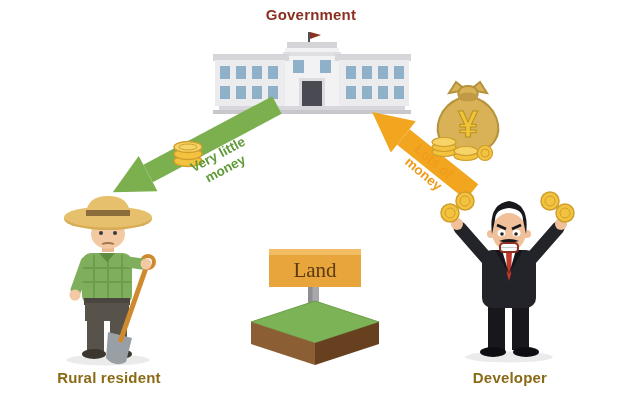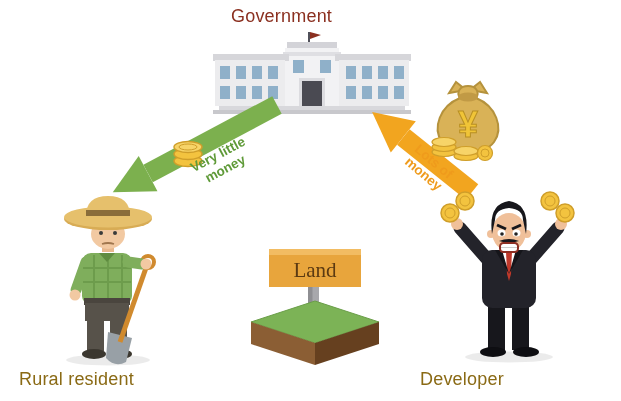--- a/index.html
+++ b/index.html
@@ -1,19 +1,19 @@
 <!DOCTYPE html>
 <html><head>
 <meta charset="utf-8">
 <style>
   * { margin:0; padding:0; box-sizing:border-box; }
   html,body { background:#ffffff; font-family:"Liberation Sans", sans-serif; }
   .stage { position:relative; width:621px; height:401px; background:#ffffff; overflow:hidden; }
   .abs { position:absolute; }
-  .node-label { font-weight:normal; font-size:18px; letter-spacing:0.2px; }
+  .node-label { font-weight:bold; font-size:15px; text-align:center; letter-spacing:0.2px; }
   .gov-color { color:#8b3020; }
   .person-color { color:#8a6a15; }
   .flow-label { font-weight:bold; font-size:13.5px; line-height:1.22; text-align:center; }
   .flow-green { color:#5f9a38; transform:rotate(-28deg); }
   .flow-orange { color:#ef9b1c; transform:rotate(40deg); }
 </style>
 </head>
 <body>
 
 <div class="stage">

